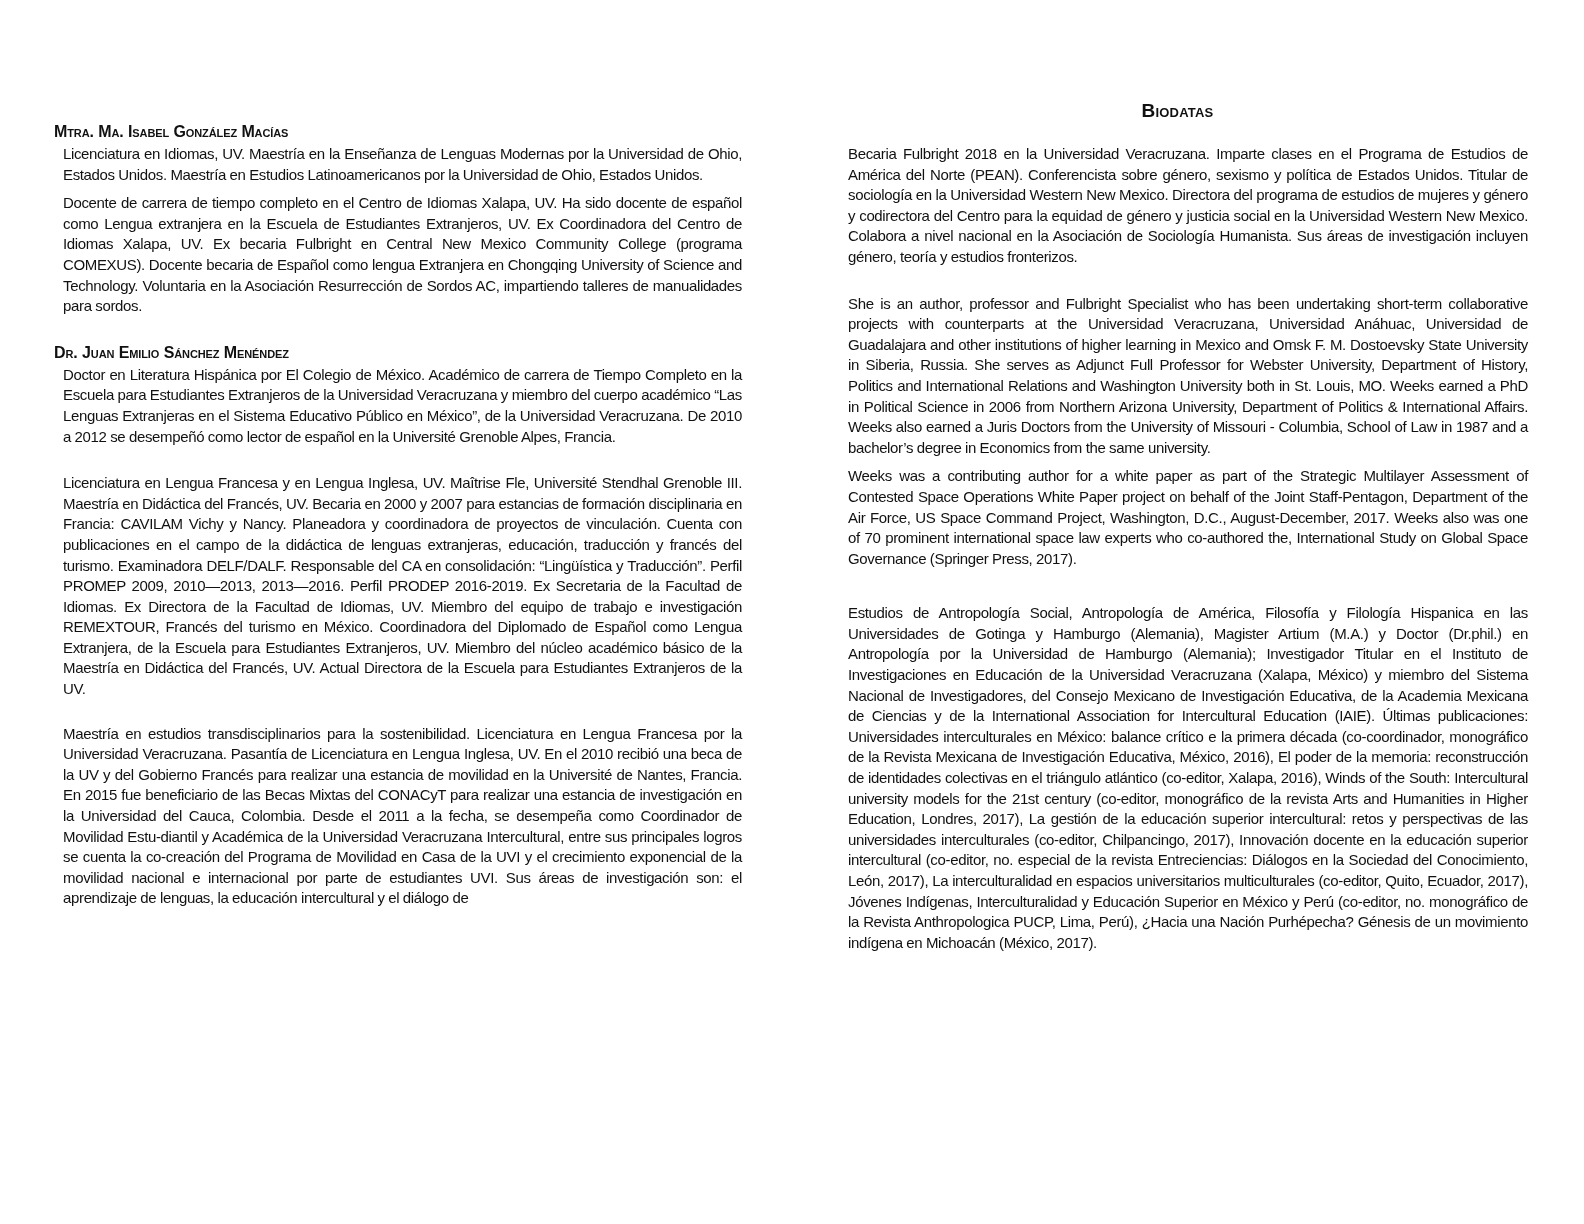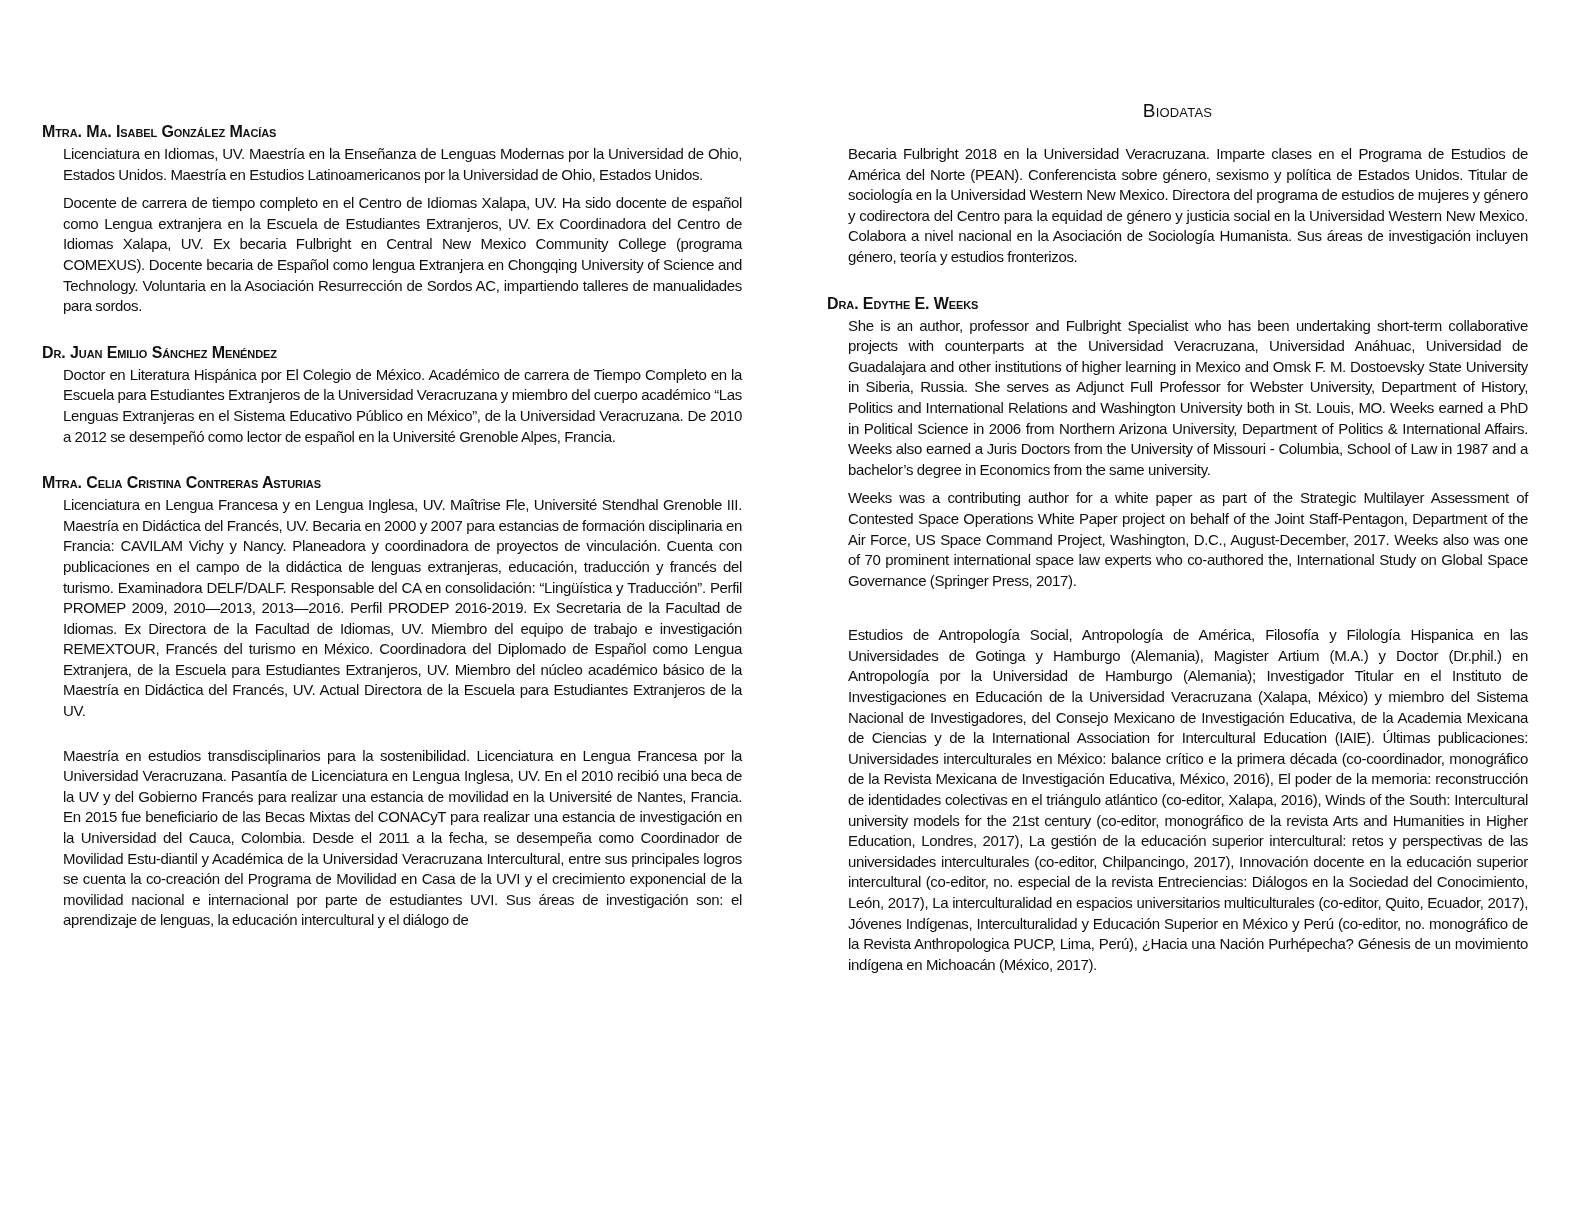--- a/index.html
+++ b/index.html
@@ -8,35 +8,35 @@
       font-family: "Liberation Sans Narrow", "Liberation Sans", sans-serif;
       color: #111111;
     }
     .col {
       position: absolute; top: 0;
     }
     .col-left { left: 42px; width: 700px; top: 122px; }
     .col-right { left: 827px; width: 701px; top: 98px; }
     .page-title {
       text-align: center;
-      font-weight: normal;
+      font-weight: bold;
       font-size: 19px;
       font-variant: small-caps;
       letter-spacing: 0.2px;
       margin: 0 0 20px 0;
       height: 26px;
       line-height: 26px;
     }
     .entry { margin-bottom: 22px; }
     .name {
       font-weight: bold;
       font-variant: small-caps;
       font-size: 16px;
       line-height: 20px;
-      margin: 0 0 2px 0;
+      margin: 0 0 2px 12px;
       letter-spacing: -0.1px;
     }
     .para {
       margin: 0 0 0 21px;
       font-size: 15px;
       line-height: 20.6px;
       text-align: justify;
       letter-spacing: -0.35px;
       word-spacing: -0.2px;
     }
@@ -54,34 +54,32 @@
   <section class="entry">
     <h2 class="name">Mtra. Ma. Isabel González Macías</h2>
     <p class="para">Licenciatura en Idiomas, UV. Maestría en la Enseñanza de Lenguas Modernas por la Universidad de Ohio, Estados Unidos. Maestría en Estudios Latinoamericanos por la Universidad de Ohio, Estados Unidos.</p>
     <p class="para">Docente de carrera de tiempo completo en el Centro de Idiomas Xalapa, UV. Ha sido docente de español como Lengua extranjera  en la Escuela de Estudiantes Extranjeros, UV. Ex Coordinadora del Centro de Idiomas Xalapa, UV. Ex becaria Fulbright en Central New Mexico Community College (programa COMEXUS). Docente becaria de Español como lengua Extranjera en Chongqing University of Science and Technology. Voluntaria en la Asociación Resurrección de Sordos AC, impartiendo talleres de manualidades para sordos.</p>
   </section>
   <section class="entry">
     <h2 class="name">Dr. Juan Emilio Sánchez Menéndez</h2>
     <p class="para">Doctor en Literatura Hispánica por El Colegio de México. Académico de carrera de Tiempo Completo en la Escuela para Estudiantes Extranjeros de la Universidad Veracruzana y miembro del cuerpo académico “Las Lenguas Extranjeras en el Sistema Educativo Público en México”, de la Universidad Veracruzana. De 2010 a 2012 se desempeñó como lector de español en la Université Grenoble Alpes, Francia.</p>
   </section>
   <section class="entry">
-    <h2 class="name">Mtra. Celia Cristina Contreras Asturias</h2>
     <p class="para">Licenciatura en Lengua Francesa  y en Lengua Inglesa, UV. Maîtrise Fle, Université Stendhal Grenoble III. Maestría en Didáctica del Francés, UV. Becaria en 2000 y 2007 para estancias de formación disciplinaria en Francia: CAVILAM Vichy y Nancy. Planeadora y coordinadora de proyectos de vinculación. Cuenta con publicaciones en el campo de la didáctica de lenguas extranjeras, educación, traducción y francés del turismo. Examinadora  DELF/DALF. Responsable del CA en consolidación: “Lingüística y Traducción”. Perfil PROMEP 2009, 2010—2013, 2013—2016. Perfil PRODEP 2016-2019.  Ex Secretaria de la Facultad de Idiomas. Ex Directora de la Facultad de Idiomas, UV. Miembro del equipo de trabajo e investigación REMEXTOUR, Francés del turismo en México. Coordinadora del Diplomado de Español como Lengua Extranjera, de la Escuela para Estudiantes  Extranjeros, UV. Miembro del núcleo académico básico de la Maestría en Didáctica del Francés, UV.  Actual Directora de la Escuela para Estudiantes Extranjeros de la UV.</p>
   </section>
   <section class="entry">
     <p class="para">Maestría en estudios transdisciplinarios para la sostenibilidad. Licenciatura en Lengua Francesa por la Universidad Veracruzana. Pasantía de Licenciatura en Lengua Inglesa, UV. En el 2010 recibió una beca de la UV y del Gobierno Francés para realizar una estancia de movilidad en la Université de Nantes, Francia. En 2015 fue beneficiario de las Becas Mixtas del CONACyT para realizar una estancia de investigación en la Universidad del Cauca, Colombia. Desde el 2011 a la fecha, se desempeña como Coordinador de   Movilidad Estu-diantil y Académica de la Universidad Veracruzana Intercultural, entre sus principales logros se cuenta la co-creación del Programa de Movilidad en Casa de la UVI y el crecimiento exponencial de la movilidad nacional e internacional por parte de estudiantes UVI. Sus áreas de investigación son: el aprendizaje de lenguas, la educación intercultural y el diálogo de</p>
   </section>
 </div>
 
 <div class="col col-right">
   <h1 class="page-title">Biodatas</h1>
   <section class="entry">
     <p class="para">Becaria Fulbright 2018 en la Universidad Veracruzana.  Imparte clases en el Programa de Estudios de América del Norte (PEAN). Conferencista sobre género, sexismo y política de Estados Unidos. Titular de sociología en la Universidad Western New Mexico. Directora del programa de estudios de mujeres y género y codirectora del Centro para la equidad de género y justicia social en la Universidad Western New Mexico. Colabora a nivel nacional en la Asociación de Sociología Humanista. Sus áreas de investigación incluyen género, teoría y estudios fronterizos.</p>
   </section>
   <section class="entry">
-    <h2 class="name">Dra. Edythe E. Weeks</h2>
     <p class="para">She is an author, professor and Fulbright Specialist who has been undertaking short-term collaborative projects with counterparts at the Universidad Veracruzana, Universidad Anáhuac, Universidad de Guadalajara and other institutions of higher learning in Mexico and Omsk F. M. Dostoevsky State University in Siberia, Russia. She serves as Adjunct Full Professor for Webster University, Department of History, Politics and International Relations and Washington University both in St. Louis, MO. Weeks earned a PhD in Political Science in 2006 from Northern Arizona University, Department of Politics &amp; International Affairs. Weeks also earned a Juris Doctors from the University of Missouri - Columbia, School of Law in 1987 and a bachelor’s degree in Economics from the same university.</p>
     <p class="para">Weeks was a contributing author for a white paper as part of the Strategic Multilayer Assessment of Contested Space Operations White Paper project on behalf of the Joint Staff-Pentagon, Department of the Air Force, US Space Command Project, Washington, D.C., August-December, 2017. Weeks also was one of 70 prominent international space law experts who co-authored the, International Study on Global Space Governance (Springer Press, 2017).</p>
   </section>
   <section class="entry">
     <p class="para">Estudios de Antropología Social, Antropología de América, Filosofía y Filología Hispanica en las Universidades de Gotinga y Hamburgo (Alemania), Magister Artium (M.A.) y Doctor (Dr.phil.) en Antropología por la Universidad de Hamburgo (Alemania); Investigador Titular en el Instituto de Investigaciones en Educación de la Universidad Veracruzana (Xalapa, México) y miembro del Sistema Nacional de Investigadores, del Consejo Mexicano de Investigación Educativa, de la Academia Mexicana de Ciencias y de la International Association for Intercultural Education (IAIE). Últimas publicaciones: Universidades interculturales en México: balance crítico e la primera década (co-coordinador, monográfico de la Revista Mexicana de Investigación Educativa, México, 2016), El poder de la memoria: reconstrucción de identidades colectivas en el triángulo atlántico (co-editor, Xalapa, 2016), Winds of the South: Intercultural university models for the 21st century (co-editor, monográfico de la revista Arts and Humanities in Higher Education, Londres, 2017), La gestión de la educación superior intercultural: retos y perspectivas de las universidades interculturales (co-editor, Chilpancingo, 2017), Innovación docente en la educación superior intercultural (co-editor, no. especial de la revista Entreciencias: Diálogos en la Sociedad del Conocimiento, León, 2017), La interculturalidad en espacios universitarios multiculturales (co-editor, Quito, Ecuador, 2017), Jóvenes Indígenas, Interculturalidad y Educación Superior en México y Perú (co-editor, no. monográfico de la Revista Anthropologica PUCP, Lima, Perú), ¿Hacia una Nación Purhépecha? Génesis de un movimiento indígena en Michoacán (México, 2017).</p>
   </section>
 </div>
 
 </body></html>

